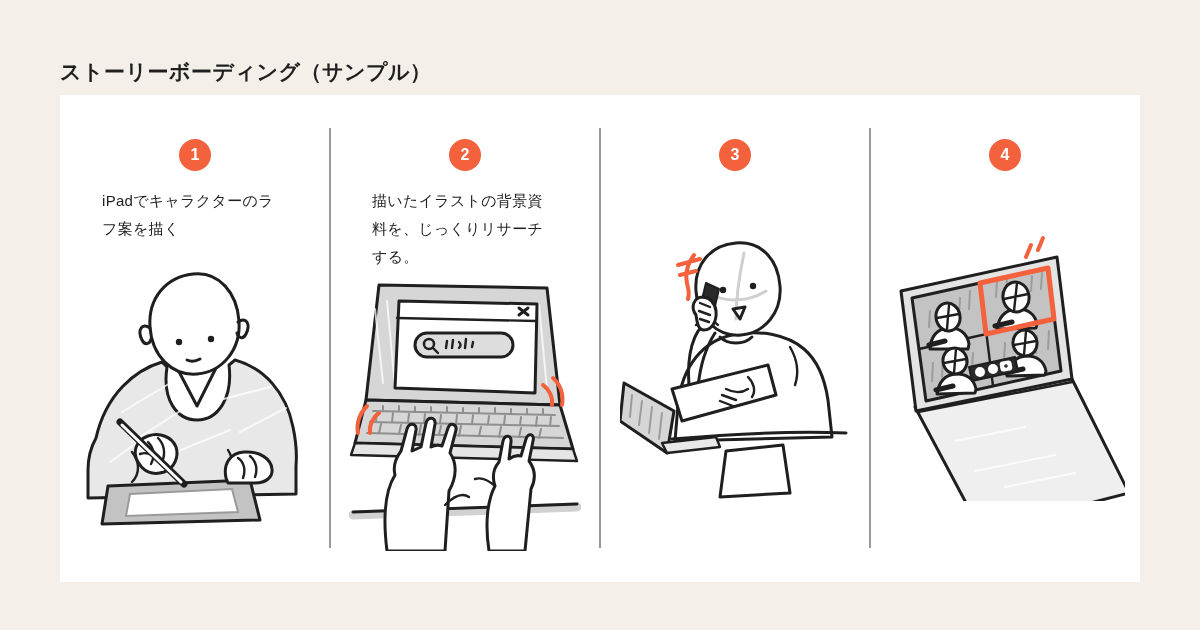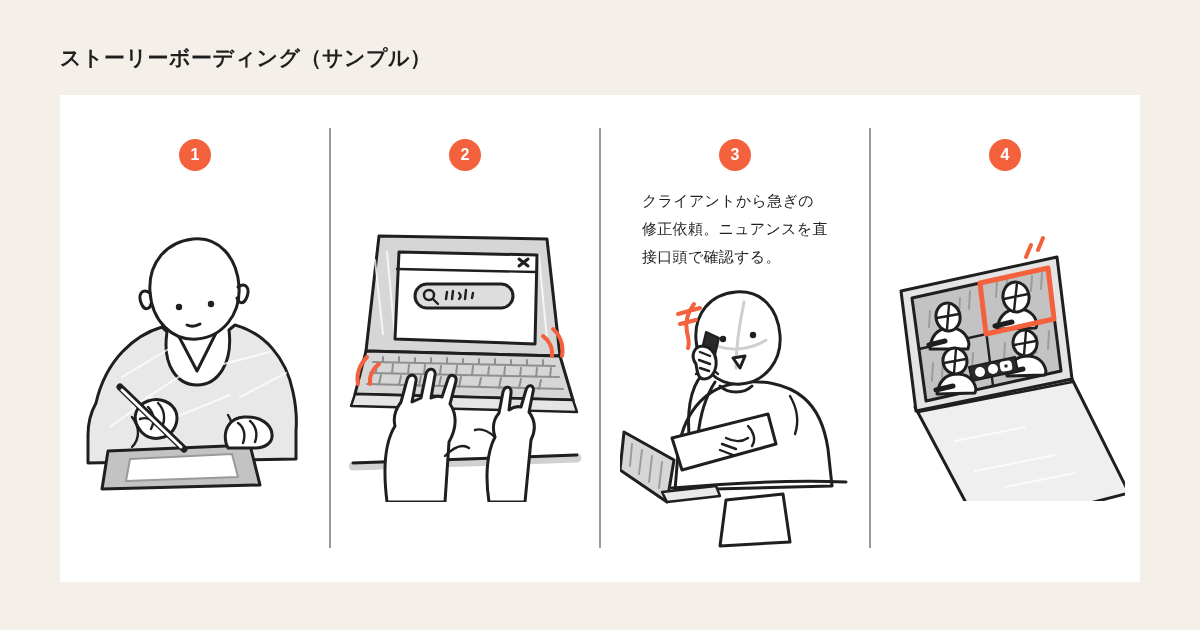--- a/index.html
+++ b/index.html
@@ -4,21 +4,21 @@
 <style>
   * { margin:0; padding:0; box-sizing:border-box; }
   html,body { width:1200px; height:630px; overflow:hidden; }
   body {
     background: var(--page-bg, #F4EFE9);
     font-family: "Liberation Sans", "DejaVu Sans", sans-serif;
     color: var(--ink, #1F1F1F);
     position: relative;
   }
   .page-title {
-    position:absolute; left:60px; top:44px;
+    position:absolute; left:60px; top:58px;
     font-size:21px; font-weight:700; letter-spacing:0.5px;
     color: var(--ink, #1F1F1F);
     text-align: right;
   }
   .card {
     position:absolute; left:60px; top:95px; width:1080px; height:487px;
     background: var(--card-bg, #fff);
     display:grid; grid-template-columns: repeat(4, 270px);
   }
   .divider {
@@ -63,20 +63,21 @@
 </style>
 </head>
 <body>
 
 <h1 class="page-title">ストーリーボーディング（サンプル）</h1>
 
 <div class="card">
 
   <section class="panel">
     <div class="step-badge">1</div>
+    <p class="caption">iPadでキャラクターのラフ案を描く</p>
     <div class="illo">
       <svg width="230" height="262" viewBox="0 0 230 262">
 
         <path class="grayA" d="M16,168 C26,124 55,100 82,92 L87,97 C82,130 97,150 117,150 C138,150 153,128 149,95 L155,90 C184,98 206,122 213,157 C216,171 217,184 216,196 L216,224 L8,228 L8,200 C8,187 11,177 16,168 Z"></path>
         <path class="hatchW" d="M42,142 L92,112 M52,172 L122,127 M132,132 L190,117 M160,162 L206,138 M30,192 L72,162 M96,182 L150,160"></path>
 
         <path class="inkf" d="M96,96 L138,94 L117,136 Z"></path>
 
         <path class="inkf" d="M113,4 C86,7 68,28 70,57 C72,86 92,106 117,104 C142,102 161,80 159,51 C157,23 139,1 113,4 Z"></path>
         <path class="ink" d="M70,58 C62,52 57,60 62,70 C65,76 70,74 71,69"></path>
@@ -97,20 +98,21 @@
         <path class="ink2" d="M68,172 C74,178 75,186 71,194 M78,168 C84,174 86,183 82,192 M60,184 C66,182 72,184 76,190"></path>
 
         <path d="M40,152 L104,214" stroke="#1F1F1F" stroke-width="7" stroke-linecap="round"></path>
         <path d="M42,155 L101,212" stroke="#fff" stroke-width="3" stroke-linecap="round"></path>
       </svg>
     </div>
   </section>
 
   <section class="panel">
     <div class="step-badge">2</div>
+    <p class="caption">描いたイラストの背景資料を、じっくりリサーチする。</p>
     <div class="illo">
       <svg width="232" height="272" viewBox="0 0 232 272">
 
         <path d="M4,236 L228,228" stroke="#C9C9C9" stroke-width="9" stroke-linecap="round" opacity="0.85"></path>
         <path class="ink" d="M4,233 L228,225"></path>
 
         <path class="grayB" d="M30,6 L198,9 L211,126 L17,121 Z"></path>
         <path class="hatchW" d="M26,30 L34,104 M38,22 L46,108 M190,26 L198,110"></path>
 
         <path class="inkf" d="M50,22 L188,25 L186,114 L46,109 Z"></path>
@@ -137,21 +139,20 @@
         <path class="ink2" d="M96,226 C106,216 114,214 120,218"></path>
 
         <path class="inkf" d="M140,272 C136,246 138,222 146,207 C143,198 144,190 150,183 L154,162 C156,155 163,156 162,163 L160,180 C164,177 168,176 172,177 L177,160 C179,153 186,155 184,162 L180,182 C186,190 187,200 182,210 L176,272 Z"></path>
         <path class="ink2" d="M146,207 C138,200 132,198 126,200"></path>
       </svg>
     </div>
   </section>
 
   <section class="panel">
     <div class="step-badge">3</div>
-    <p class="caption">クライアントから急ぎの修正依頼。ニュアンスを直接口頭で確認する。</p>
     <div class="illo">
       <svg width="230" height="266" viewBox="0 0 230 266">
 
         <path class="inkf" d="M58,172 C62,132 84,108 112,102 C140,96 168,102 184,116 C198,128 205,147 208,167 L212,204 L55,208 Z"></path>
         <path class="ink2" d="M170,114 C177,126 179,140 175,152"></path>
         <path class="ink" d="M100,104 C108,112 124,112 132,104"></path>
 
         <path class="inkf" d="M116,10 C90,12 74,32 76,58 C78,86 98,104 121,102 C145,100 162,79 160,53 C158,27 142,8 116,10 Z"></path>
         <path class="guide" d="M124,20 C119,44 116,66 116,86 M92,62 C108,70 130,68 146,58"></path>
         <circle cx="103" cy="57" r="3.2" fill="#1F1F1F"></circle>

